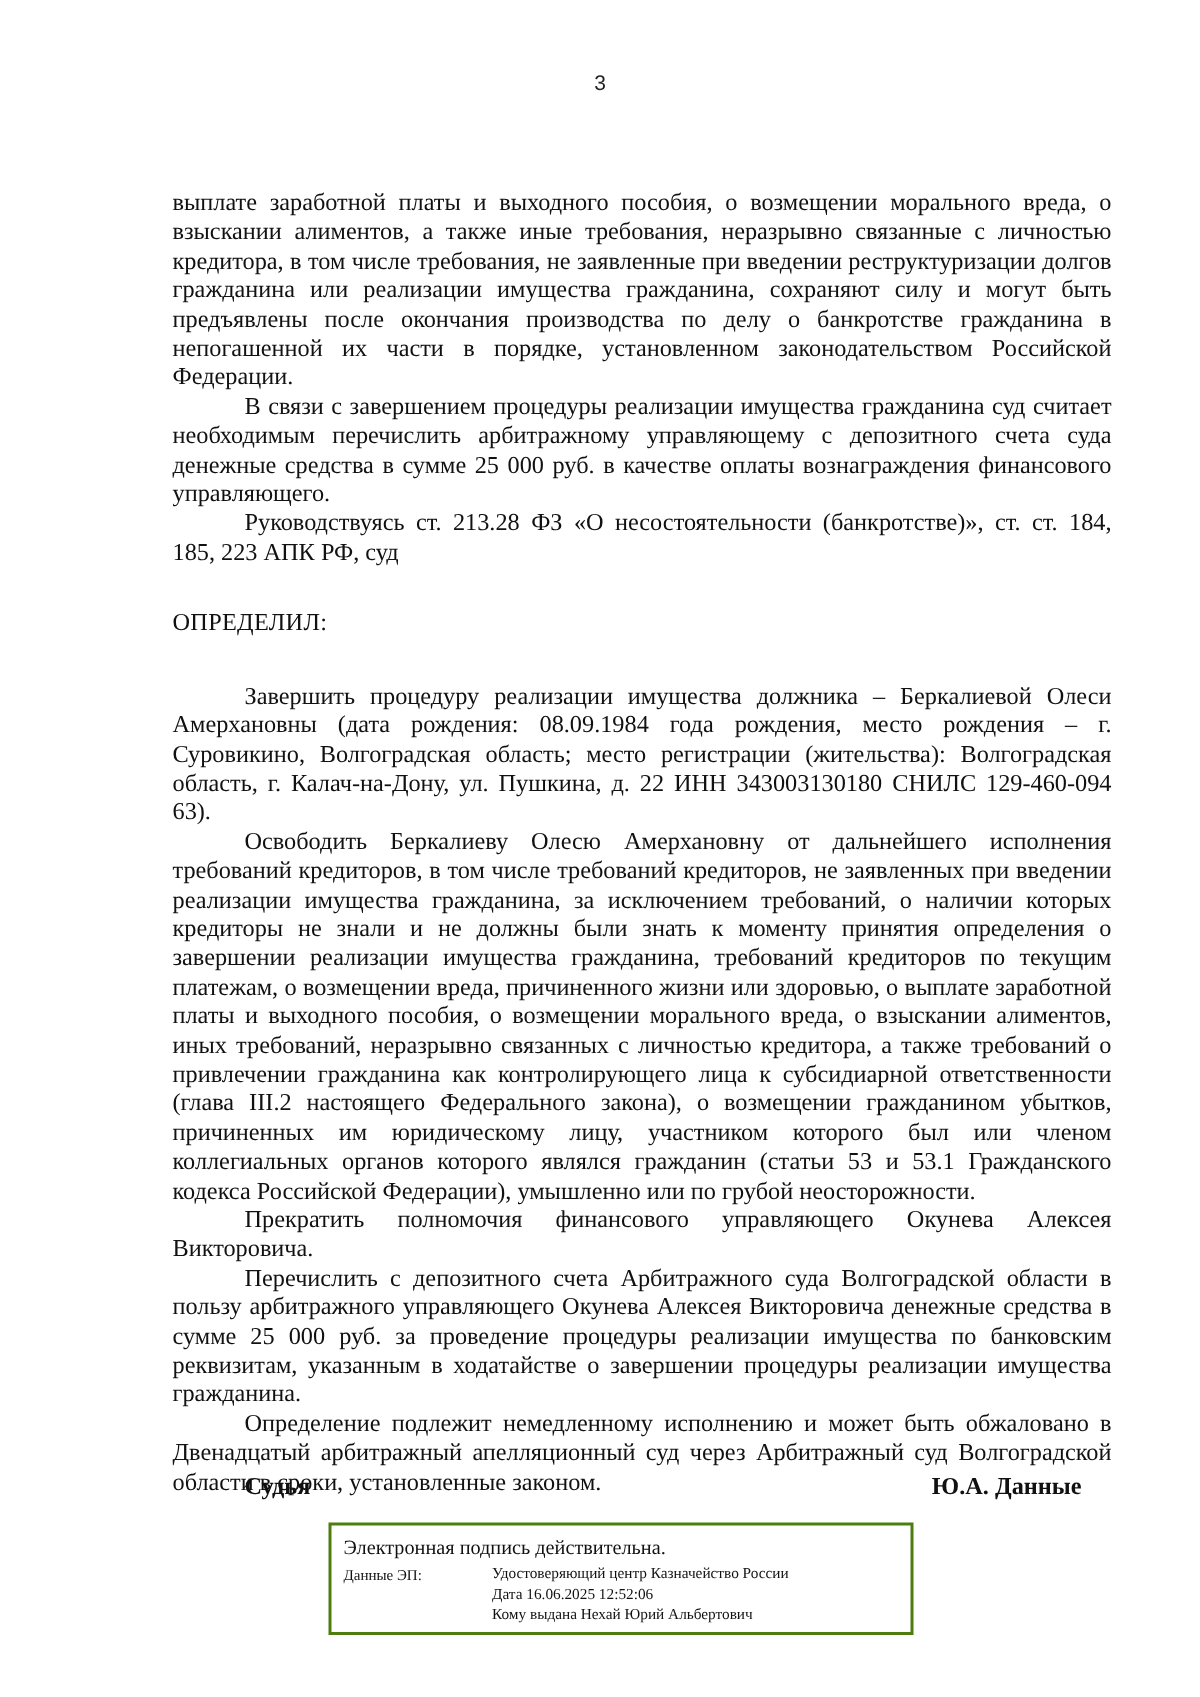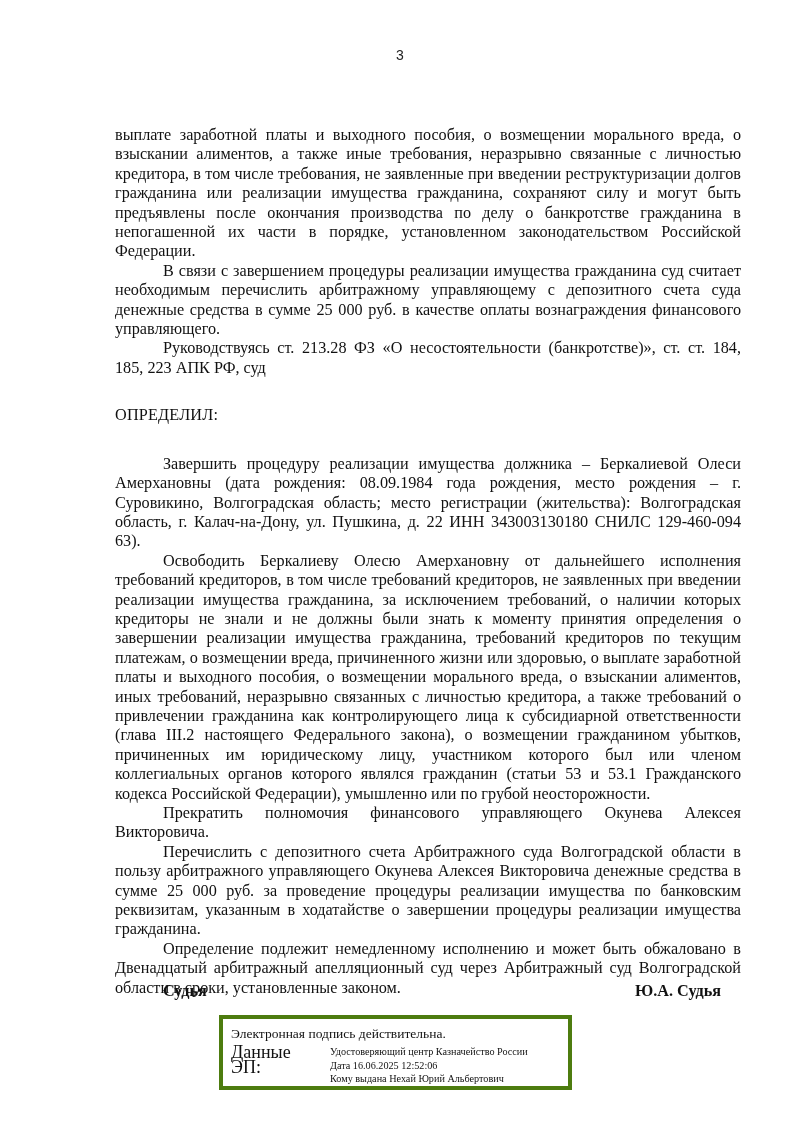--- a/index.html
+++ b/index.html
@@ -7,25 +7,25 @@
          font-family: "Liberation Serif", serif; color: #111; }
   .page-number { position: absolute; top: 47px; left: 0; width: 800px; text-align: center;
                  font-family: "Liberation Sans", sans-serif; font-size: 14px; color: #222; }
   .body-text { position: absolute; left: 115px; width: 626px; top: 110px;
                font-size: 16.2px; line-height: 19.4px; margin-top: 16px; }
   .body-text p { margin: 0; text-align: justify; }
   .indent { text-indent: 48px; }
   .heading { text-align: left; margin: 28px 0 29px 0 !important; letter-spacing: 0.2px; }
   .signature-row { position: absolute; top: 982px; left: 163px; width: 558px;
                    font-size: 16.2px; display: flex; justify-content: space-between; font-weight: bold; }
-  .esig-box { position: absolute; left: 219px; top: 1015px; width: 353px; height: 75px;
-              border: 4px solid #4d7c0f; box-sizing: border-box; padding: 6px 8px; }
+  .esig-box { position: absolute; left: 219px; top: 1015px; width: 390px; height: 75px;
+              border: 2px solid #4d7c0f; box-sizing: border-box; padding: 6px 8px; }
   .esig-title { font-size: 13.5px; line-height: 17px; }
   .esig-row { display: flex; margin-top: 3px; }
-  .esig-label { font-size: 18px; width: 74px; flex-shrink: 0; line-height: 15px; font-family: Liberation Serif, serif; }
+  .esig-label { font-size: 10px; width: 74px; flex-shrink: 0; line-height: 15px; font-family: Liberation Serif, serif; }
   .esig-details { font-size: 10.2px; line-height: 13.5px; margin-left: 25px; }
 </style>
 </head>
 <body>
 
 <div class="page-number">3</div>
 
 <div class="body-text">
   <p>выплате заработной платы и выходного пособия, о возмещении морального вреда, о взыскании алиментов, а также иные требования, неразрывно связанные с личностью кредитора, в том числе требования, не заявленные при введении реструктуризации долгов гражданина или реализации имущества гражданина, сохраняют силу и могут быть предъявлены после окончания производства по делу о банкротстве гражданина в непогашенной их части в порядке, установленном законодательством Российской Федерации.</p>
   <p class="indent">В связи с завершением процедуры реализации имущества гражданина суд считает необходимым перечислить арбитражному управляющему с депозитного счета суда денежные средства в сумме 25 000 руб. в качестве оплаты вознаграждения финансового управляющего.</p>
@@ -33,21 +33,21 @@
   <p class="heading">ОПРЕДЕЛИЛ:</p>
   <p class="indent">Завершить процедуру реализации имущества должника – Беркалиевой Олеси Амерхановны (дата рождения: 08.09.1984 года рождения, место рождения – г. Суровикино, Волгоградская область; место регистрации (жительства): Волгоградская область, г. Калач-на-Дону, ул. Пушкина, д. 22 ИНН 343003130180 СНИЛС 129-460-094 63).</p>
   <p class="indent">Освободить Беркалиеву Олесю Амерхановну от дальнейшего исполнения требований кредиторов, в том числе требований кредиторов, не заявленных при введении реализации имущества гражданина, за исключением требований, о наличии которых кредиторы не знали и не должны были знать к моменту принятия определения о завершении реализации имущества гражданина, требований кредиторов по текущим платежам, о возмещении вреда, причиненного жизни или здоровью, о выплате заработной платы и выходного пособия, о возмещении морального вреда, о взыскании алиментов, иных требований, неразрывно связанных с личностью кредитора, а также требований о привлечении гражданина как контролирующего лица к субсидиарной ответственности (глава III.2 настоящего Федерального закона), о возмещении гражданином убытков, причиненных им юридическому лицу, участником которого был или членом коллегиальных органов которого являлся гражданин (статьи 53 и 53.1 Гражданского кодекса Российской Федерации), умышленно или по грубой неосторожности.</p>
   <p class="indent">Прекратить полномочия финансового управляющего Окунева Алексея Викторовича.</p>
   <p class="indent">Перечислить с депозитного счета Арбитражного суда Волгоградской области в пользу арбитражного управляющего Окунева Алексея Викторовича денежные средства в сумме 25 000 руб. за проведение процедуры реализации имущества по банковским реквизитам, указанным в ходатайстве о завершении процедуры реализации имущества гражданина.</p>
   <p class="indent">Определение подлежит немедленному исполнению и может быть обжаловано в Двенадцатый арбитражный апелляционный суд через Арбитражный суд Волгоградской области в сроки, установленные законом.</p>
 </div>
 
 <div class="signature-row">
   <span>Судья</span>
-  <span>Ю.А. Судья</span>
+  <span>Ю.А. Данные</span>
 </div>
 
 <div class="esig-box">
   <div class="esig-title">Электронная подпись действительна.</div>
   <div class="esig-row">
     <div class="esig-label">Данные ЭП:</div>
     <div class="esig-details">
       <div>Удостоверяющий центр Казначейство России</div>
       <div>Дата 16.06.2025 12:52:06</div>
       <div>Кому выдана Нехай Юрий Альбертович</div>

